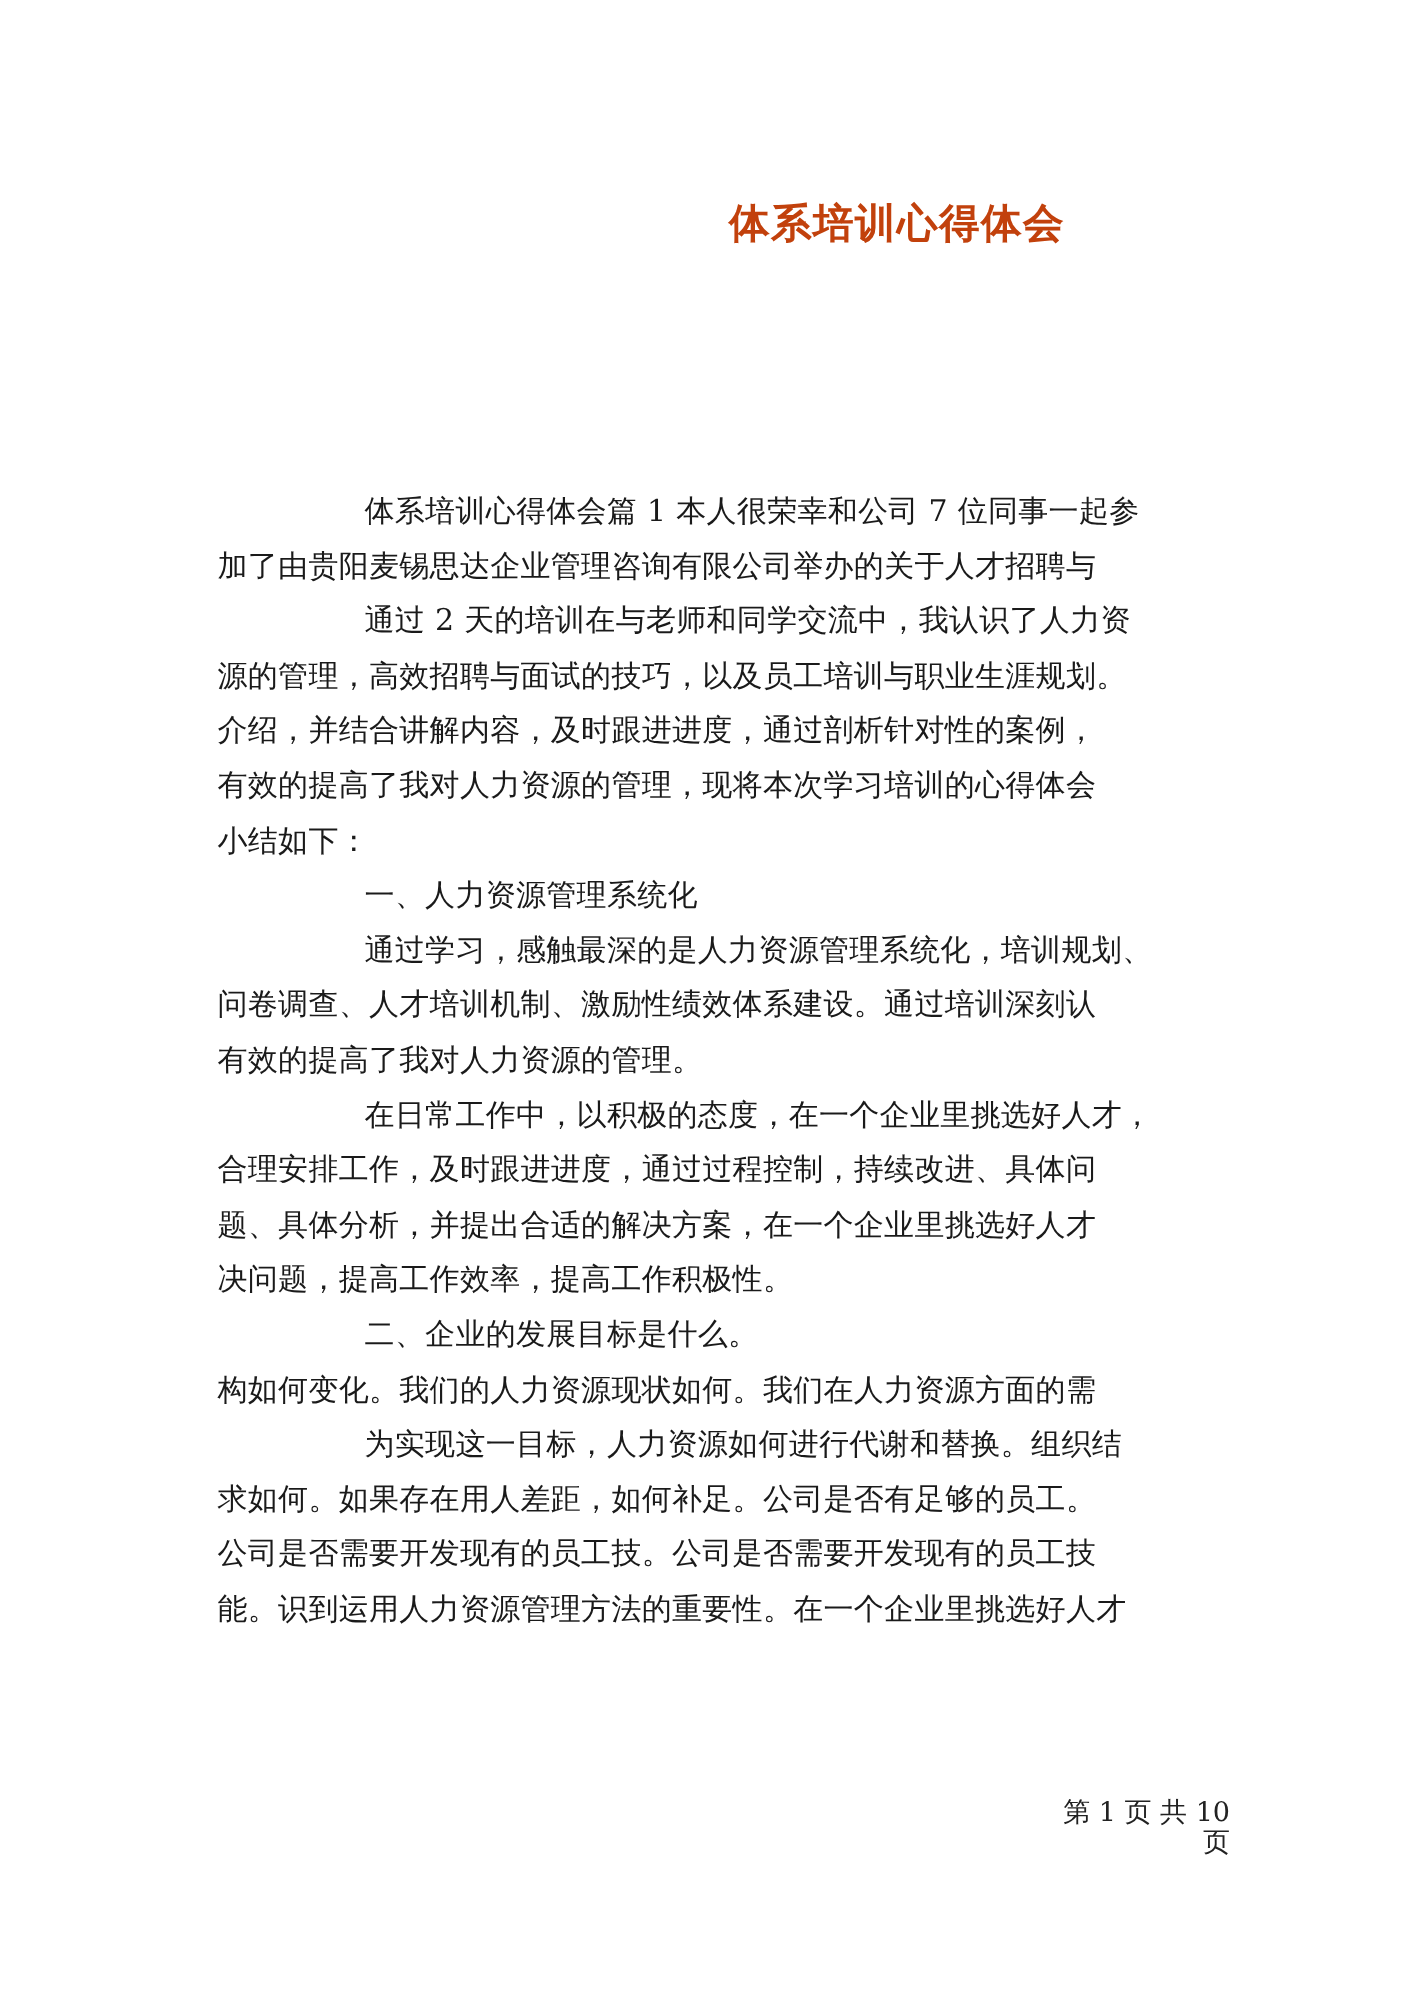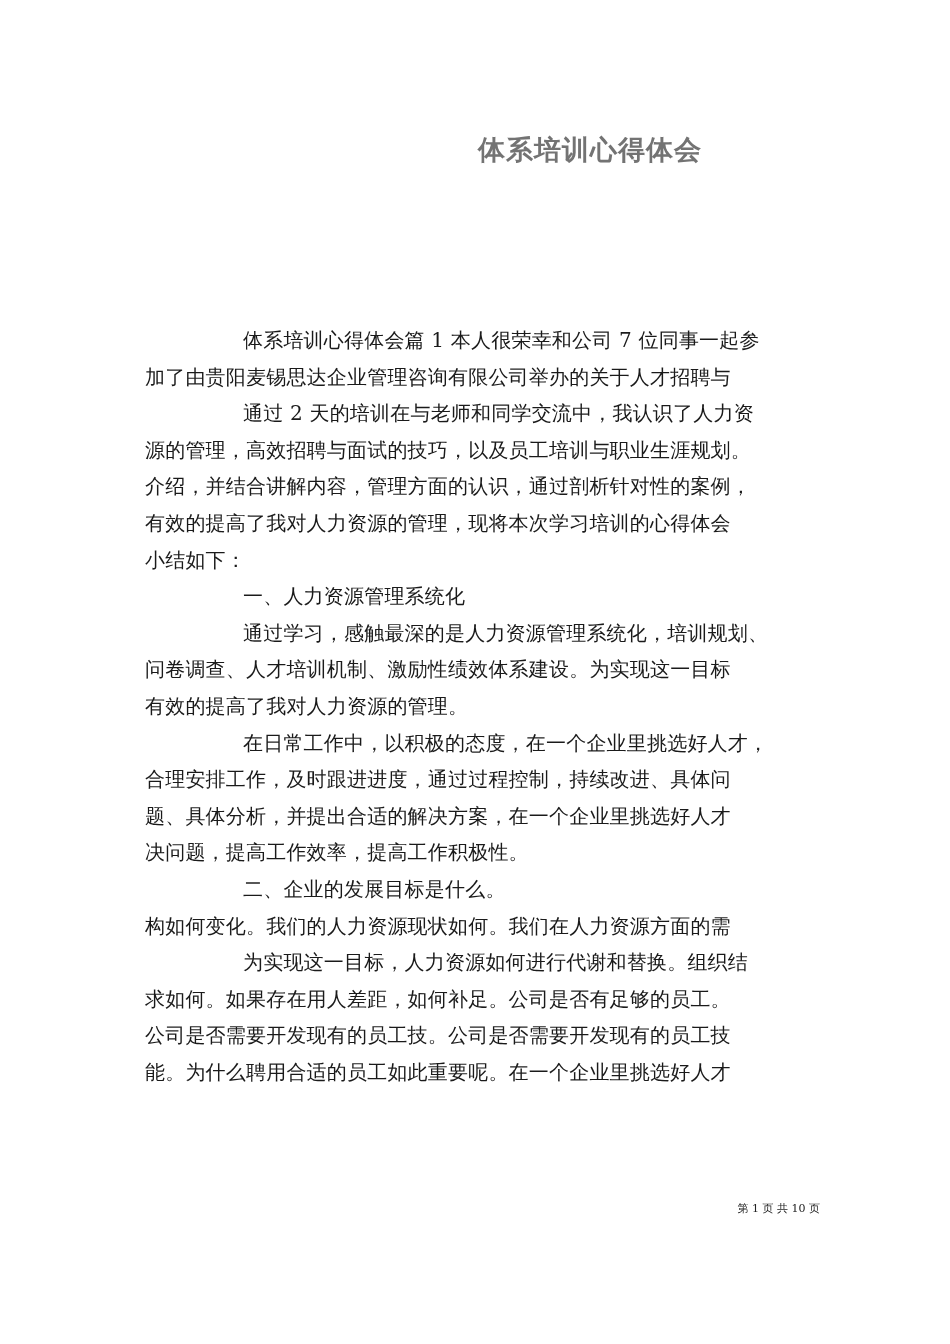--- a/index.html
+++ b/index.html
@@ -7,46 +7,46 @@
            font-family: "DejaVu Serif", "Liberation Serif", serif; color: #111111; }
     .page { position: absolute; left: 0; top: 0; width: 950px; height: 1344px; background: #ffffff; }
     .title { position: absolute; left: 470px; top: 131px; width: 240px; text-align: center;
              font-size: 27px; font-weight: bold; color: #ee1c1c; letter-spacing: 1px;
              font-family: "DejaVu Sans", "Liberation Sans", sans-serif; line-height: 38px; }
     .body-text { position: absolute; left: 145px; top: 322px; width: 680px; }
     .line { height: 36.6px; line-height: 36.6px; font-size: 20px; white-space: nowrap;
             letter-spacing: 0.2px; color: #1a1a1a; }
     .line.indent { padding-left: 98px; }
     .footer { position: absolute; left: 700px; top: 1199px; width: 120px; text-align: right;
-              font-size: 11px; color: #222222; line-height: 20px; }
+              font-size: 18px; color: #222222; line-height: 20px; }
   </style>
 </head>
 <body>
 
 <div class="page">
-  <div class="title" style="color: #737373;">体系培训心得体会</div>
+  <div class="title" style="color: #c2410c; text-align: right;">体系培训心得体会</div>
 
   <div class="body-text">
     <div class="line indent">体系培训心得体会篇 1 本人很荣幸和公司 7 位同事一起参</div>
     <div class="line">加了由贵阳麦锡思达企业管理咨询有限公司举办的关于人才招聘与</div>
     <div class="line indent">通过 2 天的培训在与老师和同学交流中，我认识了人力资</div>
     <div class="line">源的管理，高效招聘与面试的技巧，以及员工培训与职业生涯规划。</div>
-    <div class="line">介绍，并结合讲解内容，管理方面的认识，通过剖析针对性的案例，</div>
+    <div class="line">介绍，并结合讲解内容，及时跟进进度，通过剖析针对性的案例，</div>
     <div class="line">有效的提高了我对人力资源的管理，现将本次学习培训的心得体会</div>
     <div class="line">小结如下：</div>
     <div class="line indent">一、人力资源管理系统化</div>
     <div class="line indent">通过学习，感触最深的是人力资源管理系统化，培训规划、</div>
-    <div class="line">问卷调查、人才培训机制、激励性绩效体系建设。为实现这一目标</div>
+    <div class="line">问卷调查、人才培训机制、激励性绩效体系建设。通过培训深刻认</div>
     <div class="line">有效的提高了我对人力资源的管理。</div>
     <div class="line indent">在日常工作中，以积极的态度，在一个企业里挑选好人才，</div>
     <div class="line">合理安排工作，及时跟进进度，通过过程控制，持续改进、具体问</div>
     <div class="line">题、具体分析，并提出合适的解决方案，在一个企业里挑选好人才</div>
     <div class="line">决问题，提高工作效率，提高工作积极性。</div>
     <div class="line indent">二、企业的发展目标是什么。</div>
     <div class="line">构如何变化。我们的人力资源现状如何。我们在人力资源方面的需</div>
     <div class="line indent">为实现这一目标，人力资源如何进行代谢和替换。组织结</div>
     <div class="line">求如何。如果存在用人差距，如何补足。公司是否有足够的员工。</div>
     <div class="line">公司是否需要开发现有的员工技。公司是否需要开发现有的员工技</div>
-    <div class="line">能。为什么聘用合适的员工如此重要呢。在一个企业里挑选好人才</div>
+    <div class="line">能。识到运用人力资源管理方法的重要性。在一个企业里挑选好人才</div>
   </div>
 
   <div class="footer">第 1 页 共 10 页</div>
 </div>
 
 </body></html>

